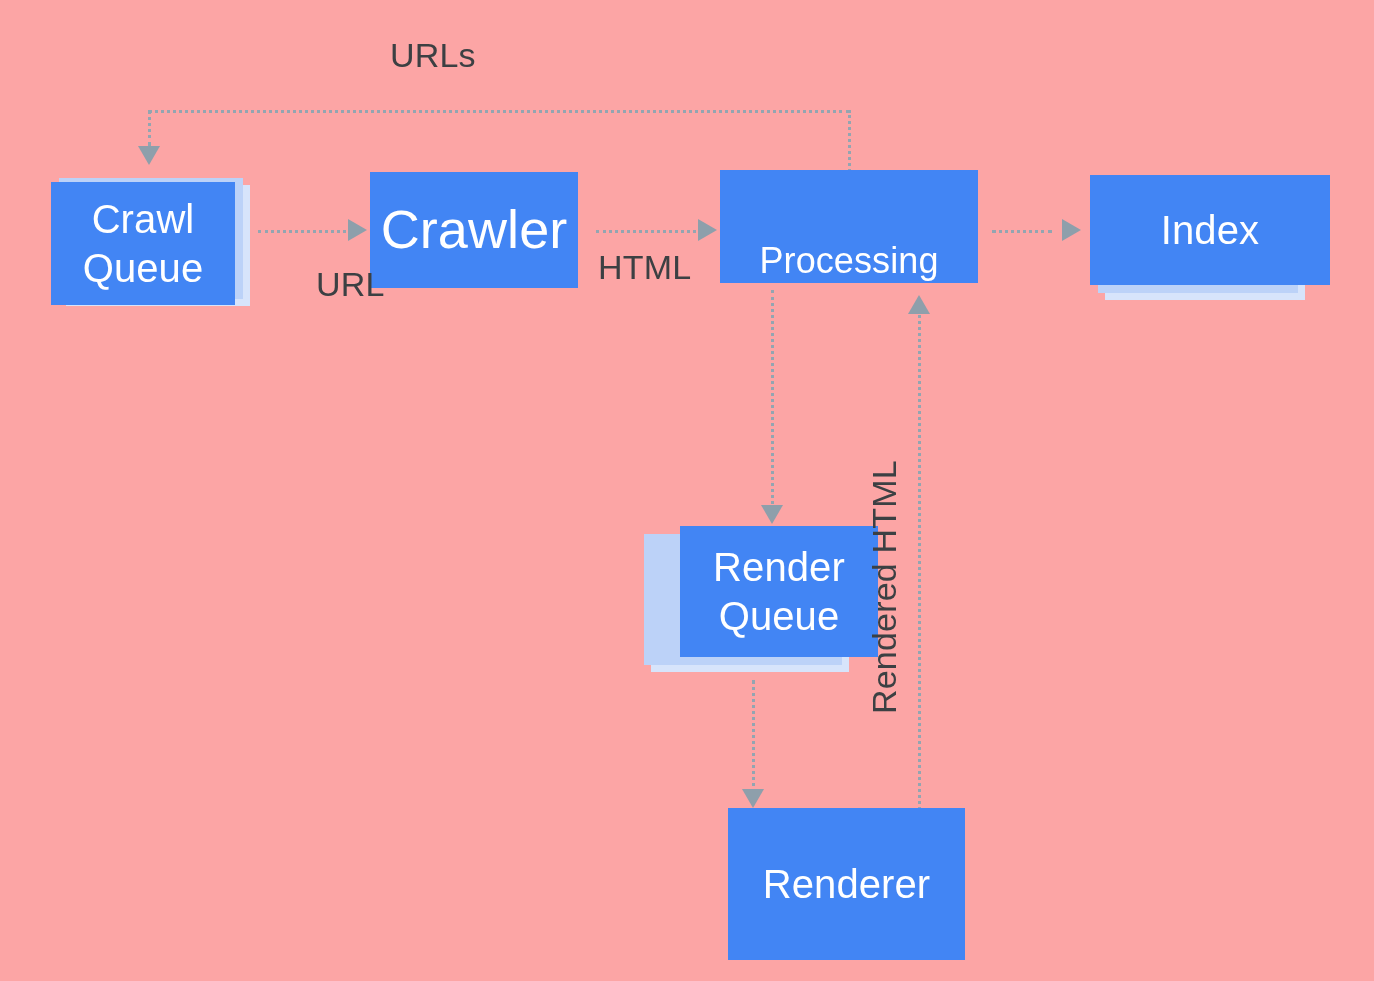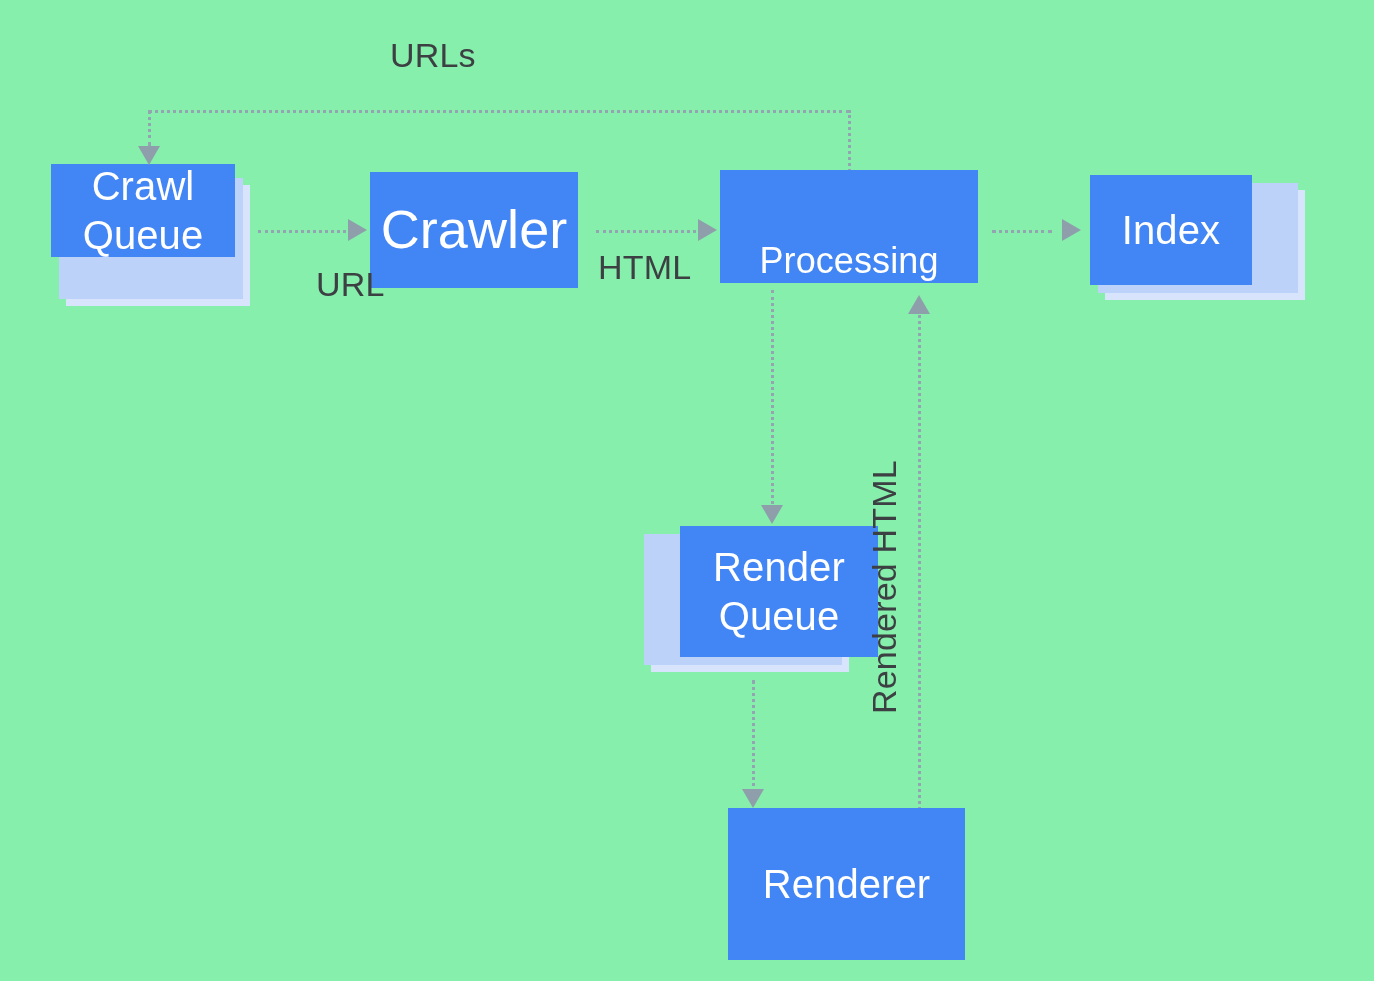--- a/index.html
+++ b/index.html
@@ -9,21 +9,21 @@
     background: #ffffff;
   }
   body {
     font-family: "Liberation Sans", "DejaVu Sans", sans-serif;
     -webkit-font-smoothing: antialiased;
   }
   #canvas {
     position: relative;
     width: 1374px;
     height: 981px;
-    background: #86efac;
+    background: #fca5a5;
     overflow: hidden;
   }
 
   
   .node {
     position: absolute;
     box-sizing: border-box;
     background: #4285f4;
     color: #ffffff;
     display: flex;
@@ -108,21 +108,21 @@
 <div id="canvas">
 
   <div class="hline" style="left:148px; top:110px; width:702px;"></div>
   <div class="vline" style="left:848px; top:110px; height:62px;"></div>
   <div class="vline" style="left:148px; top:110px; height:36px;"></div>
   <div class="arrow arrow-down" style="left:138px; top:146px;"></div>
   <div class="edge-label" style="left:390px; top:36px;">URLs</div>
 
   <div class="stack-back" style="left:66px; top:185px; width:184px; height:121px;"></div>
   <div class="stack-mid" style="left:59px; top:178px; width:184px; height:121px;"></div>
-  <div class="node" style="left:51px; top:164px; width:184px; height:93px; font-size:40px;">
+  <div class="node" style="left:51px; top:182px; width:184px; height:123px; font-size:40px;">
     <span class="node-label">Crawl
 Queue</span>
   </div>
 
   <div class="hline" style="left:258px; top:230px; width:88px;"></div>
   <div class="arrow arrow-right" style="left:348px; top:219px;"></div>
   <div class="edge-label" style="left:272px; top:265px;margin-left:44px;">URL</div>
 
   <div class="node" style="left:370px; top:172px; width:208px; height:116px; font-size:54px;">
     <span class="node-label">Crawler</span>
@@ -134,21 +134,21 @@
 
   <div class="node" style="left:720px; top:170px; width:258px; height:113px; font-size:36px;align-items:flex-end;">
     <span class="node-label">Processing</span>
   </div>
 
   <div class="hline" style="left:992px; top:230px; width:60px;"></div>
   <div class="arrow arrow-right" style="left:1062px; top:219px;"></div>
 
   <div class="stack-back" style="left:1105px; top:190px; width:200px; height:110px;"></div>
   <div class="stack-mid" style="left:1098px; top:183px; width:200px; height:110px;"></div>
-  <div class="node" style="left:1090px; top:175px; width:162px; height:110px; font-size:40px;">
+  <div class="node" style="left:1090px; top:175px; width:240px; height:110px; font-size:40px;">
     <span class="node-label">Index</span>
   </div>
 
   <div class="vline" style="left:771px; top:290px; height:220px;"></div>
   <div class="arrow arrow-down" style="left:761px; top:505px;"></div>
 
   <div class="stack-back" style="left:651px; top:541px; width:198px; height:131px;"></div>
   <div class="stack-mid" style="left:644px; top:534px; width:198px; height:131px;"></div>
   <div class="node" style="left:636px; top:526px; width:198px; height:131px; font-size:40px;margin-left:44px;">
     <span class="node-label">Render

